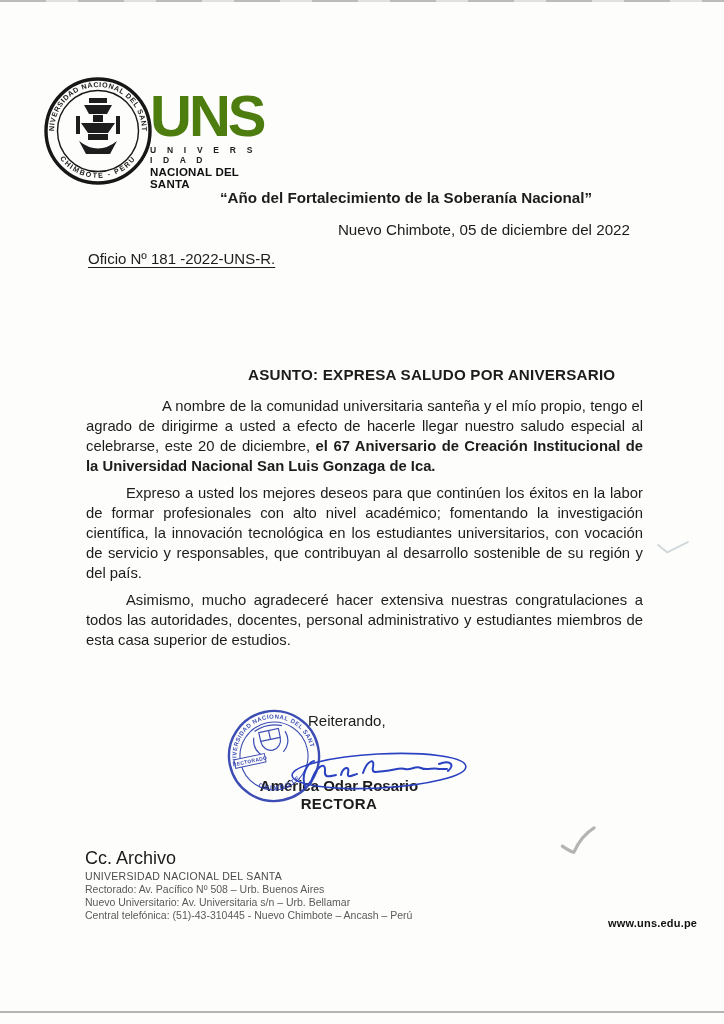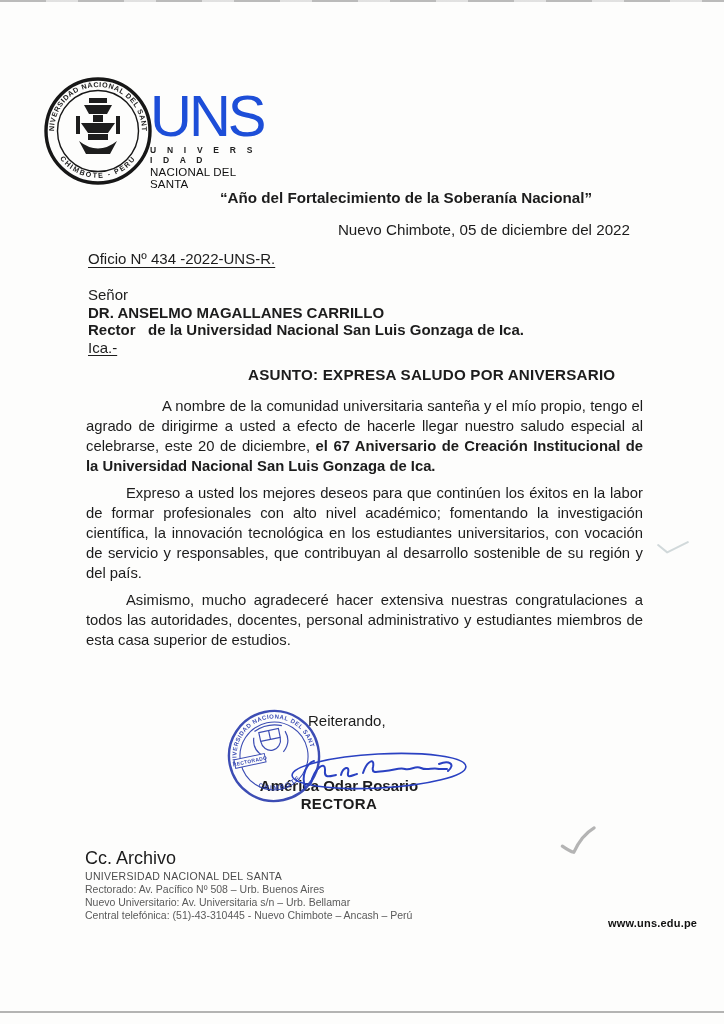--- a/index.html
+++ b/index.html
@@ -9,23 +9,23 @@
     font-family:"Liberation Sans",sans-serif;color:#1c1c1c;
   }
   .edge-top{position:absolute;top:0;left:0;width:100%;height:2px;
     background:repeating-linear-gradient(90deg,#8f8f8f 0 46px,#cfcfcf 46px 78px);opacity:.6;}
   .edge-bottom{position:absolute;top:1011px;left:0;width:100%;height:2px;background:#9b9b9b;opacity:.75;}
 
   
   .seal{position:absolute;left:43px;top:76px;width:110px;height:110px;}
   .seal text{font-family:"Liberation Sans",sans-serif;font-weight:bold;fill:#1b1b1b;}
   .wordmark{position:absolute;left:150px;top:88px;width:118px;text-align:left;}
-  .wm-acronym{font-size:58px;font-weight:normal;letter-spacing:-3px;line-height:56px;color:#1d4ed8;}
+  .wm-acronym{font-size:58px;font-weight:bold;letter-spacing:-3px;line-height:56px;color:#4d7c0f;}
   .wm-line1{font-size:8.5px;font-weight:bold;letter-spacing:4.2px;margin-top:1px;color:#222;}
-  .wm-line2{font-size:11.5px;font-weight:normal;letter-spacing:.2px;margin-top:1px;color:#101010;}
+  .wm-line2{font-size:11.5px;font-weight:bold;letter-spacing:.2px;margin-top:1px;color:#101010;}
 
   .quote{position:absolute;left:86px;top:189px;width:640px;text-align:center;
     font-weight:bold;font-size:15.2px;}
   .date{position:absolute;left:300px;top:221px;width:330px;text-align:right;font-size:15.2px;}
   .oficio{position:absolute;left:88px;top:250px;font-size:15px;
     text-decoration:underline;text-underline-offset:3px;}
 
   .recipient{position:absolute;left:88px;top:286px;font-size:15px;line-height:17.5px;}
   .b{font-weight:bold;}
   .u{text-decoration:underline;text-underline-offset:2px;}
@@ -91,28 +91,22 @@
   </div>
 
   <div class="wordmark">
     <div class="wm-acronym">UNS</div>
     <div class="wm-line1">U N I V E R S I D A D</div>
     <div class="wm-line2">NACIONAL DEL SANTA</div>
   </div>
 
   <div class="quote b">“Año del Fortalecimiento de la Soberanía Nacional”</div>
   <div class="date">Nuevo Chimbote, 05 de diciembre del 2022</div>
-  <div class="oficio">Oficio Nº 434 -2022-UNS-R.</div>
+  <div class="oficio">Oficio Nº 181 -2022-UNS-R.</div>
 
-  <div class="recipient">
-    <div>Señor</div>
-    <div class="b">DR. ANSELMO MAGALLANES CARRILLO</div>
-    <div class="b">Rector&nbsp;&nbsp;&nbsp;de la Universidad Nacional San Luis Gonzaga de Ica.</div>
-    <div class="u">Ica.-</div>
-  </div>
 
   <div class="subject b">ASUNTO: EXPRESA SALUDO POR ANIVERSARIO</div>
 
   <div class="body-text">
     <p class="p1"><span>A nombre de la comunidad universitaria santeña y el mío propio, tengo el agrado de dirigirme a usted a efecto de hacerle llegar nuestro saludo especial al celebrarse, este 20 de diciembre, </span><span class="b">el 67 Aniversario de Creación Institucional de la Universidad Nacional San Luis Gonzaga de Ica.</span></p>
     <p>Expreso a usted los mejores deseos para que continúen los éxitos en la labor de formar profesionales con alto nivel académico; fomentando la investigación científica, la innovación tecnológica en los estudiantes universitarios, con vocación de servicio y responsables, que contribuyan al desarrollo sostenible de su región y del país.</p>
     <p>Asimismo, mucho agradeceré hacer extensiva nuestras congratulaciones a todos las autoridades, docentes, personal administrativo y estudiantes miembros de esta casa superior de estudios.</p>
   </div>
 
   <div class="valediction">Reiterando,</div>

